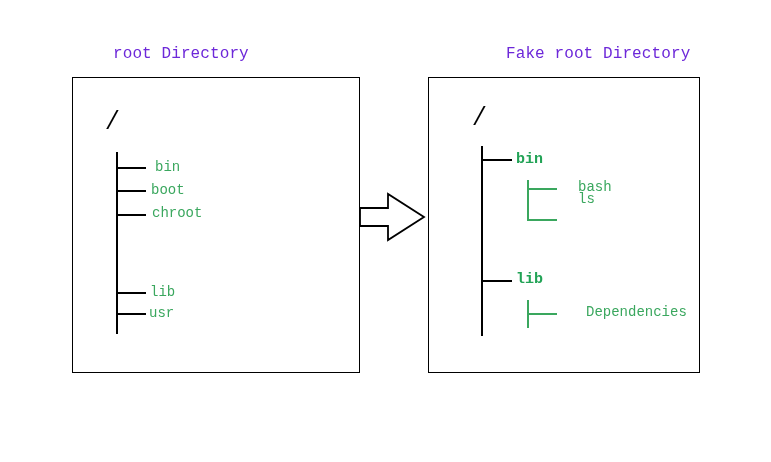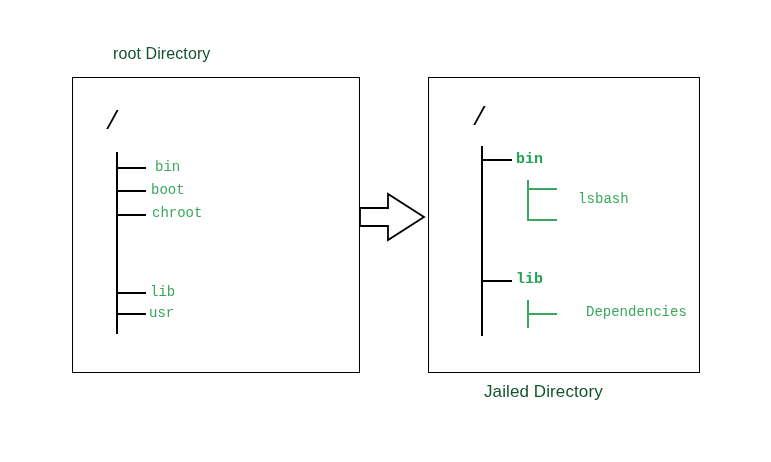--- a/index.html
+++ b/index.html
@@ -16,23 +16,23 @@
     color: #1a1a1a;
   }
   #stage {
     position: absolute;
     left: 0; top: 0;
     width: 771px;
     height: 462px;
   }
   .caption {
     position: absolute;
-    font-family: Liberation Sans, sans-serif;
+    font-family: Liberation Mono, monospace;
     font-size: 16px;
-    color: #14532d;
+    color: #6d28d9;
     white-space: nowrap;
     letter-spacing: 0.1px;
   }
   #caption-left  { left: 113px; top: 45px; }
   #caption-right { left: 506px; top: 45px; }
   #caption-bottom{ left: 484px; top: 382px; font-size: 17px; }
 
   .panel {
     position: absolute;
     border: 1.6px solid #000000;
@@ -91,22 +91,22 @@
     height: 70px;
   }
 </style>
 </head>
 <body>
 
 <div id="stage">
 
   <div class="caption" id="caption-left">root Directory</div>
 
+  <div class="caption" id="caption-right">Fake root Directory</div>
 
-  <div class="caption" id="caption-bottom">Jailed Directory</div>
 
   <div class="panel" id="panel-left"></div>
 
   <div class="root-slash" id="slash-left">/</div>
 
   <div class="vline" style="left:116px; top:152px; height:182px;"></div>
 
   <div class="hline" style="left:116px; top:167px; width:30px;"></div>
   <div class="label" style="left:155px; top:160px;">bin</div>
 
@@ -130,21 +130,21 @@
 
   <div class="root-slash" id="slash-right">/</div>
 
   <div class="vline" style="left:481px; top:146px; height:190px;"></div>
 
   <div class="hline" style="left:481px; top:159px; width:31px;"></div>
   <div class="label bold" style="left:516px; top:152px;">bin</div>
 
   <div class="vline g" style="left:527px; top:180px; height:40px;"></div>
   <div class="hline g" style="left:527px; top:188px; width:30px;"></div>
-  <div class="label" style="left:578px; top:192px;margin-left:17px;">bash</div>
+  <div class="label" style="left:578px; top:180px;">bash</div>
 
   <div class="hline g" style="left:527px; top:219px; width:30px;"></div>
   <div class="label" style="left:578px; top:192px;">ls</div>
 
   <div class="hline" style="left:481px; top:280px; width:31px;"></div>
   <div class="label bold" style="left:516px; top:272px;">lib</div>
 
   <div class="vline g" style="left:527px; top:300px; height:28px;"></div>
   <div class="hline g" style="left:527px; top:313px; width:30px;"></div>
   <div class="label" style="left:566px; top:305px;margin-left:20px;">Dependencies</div>

